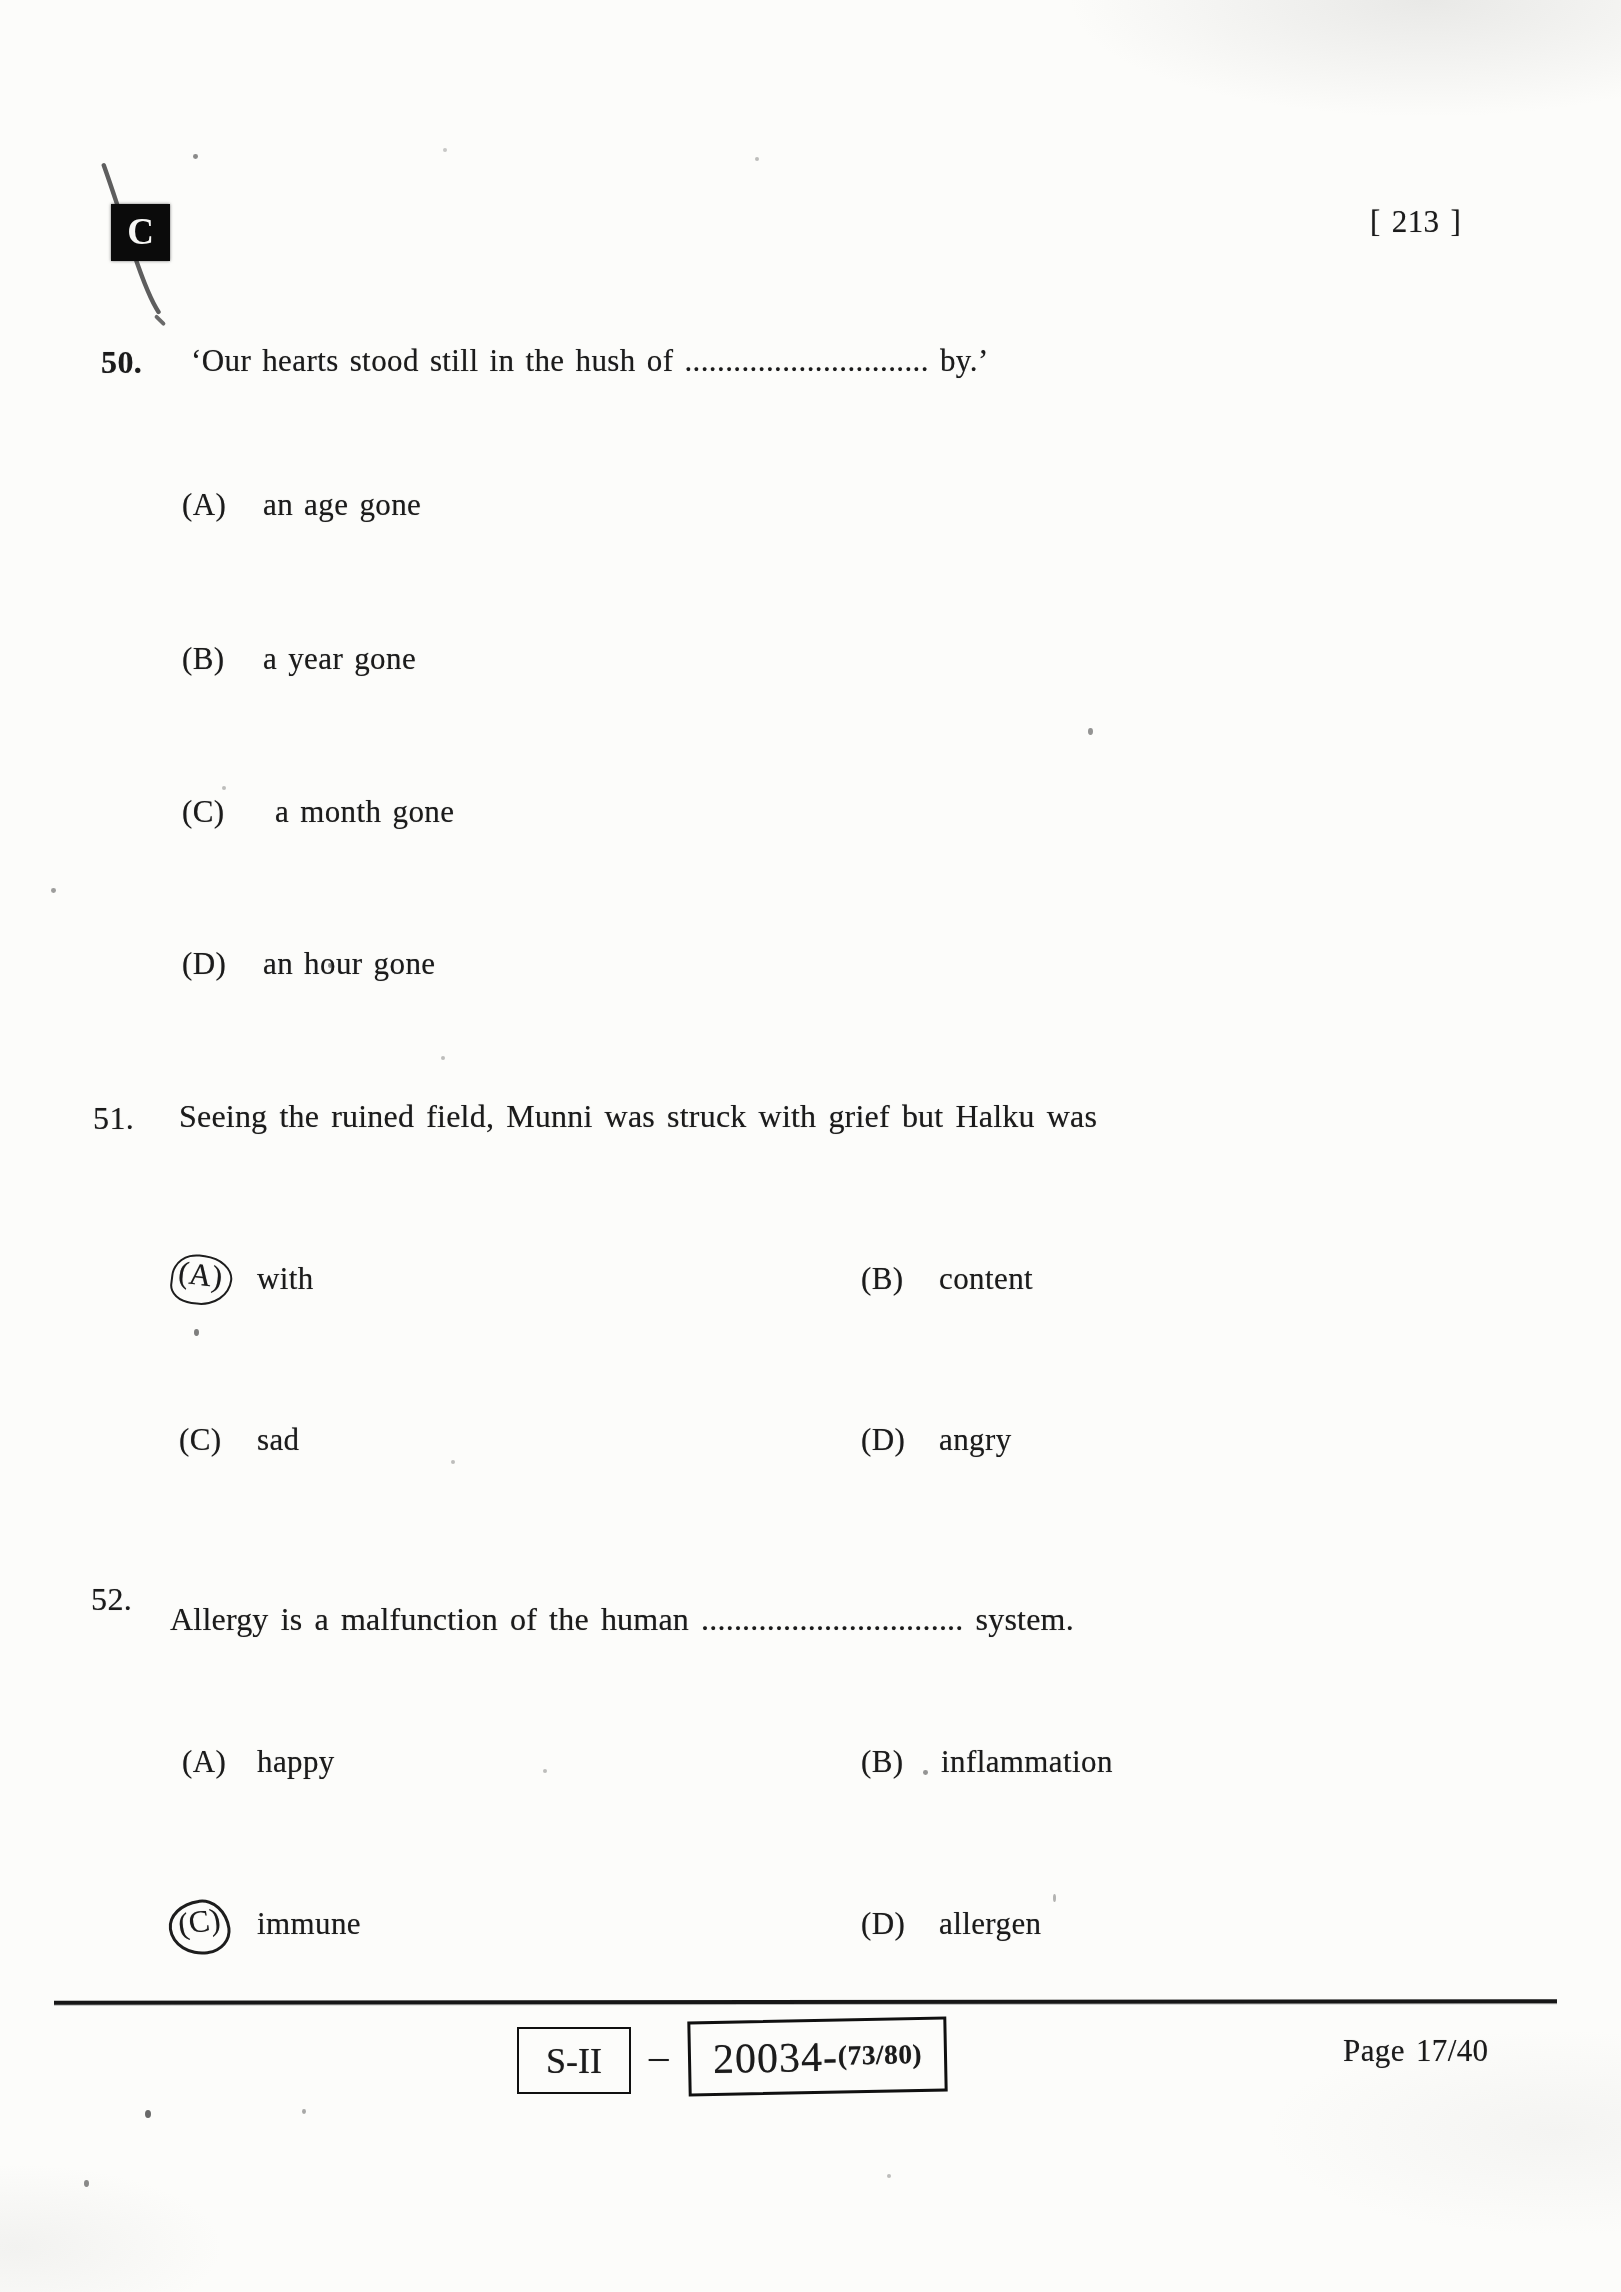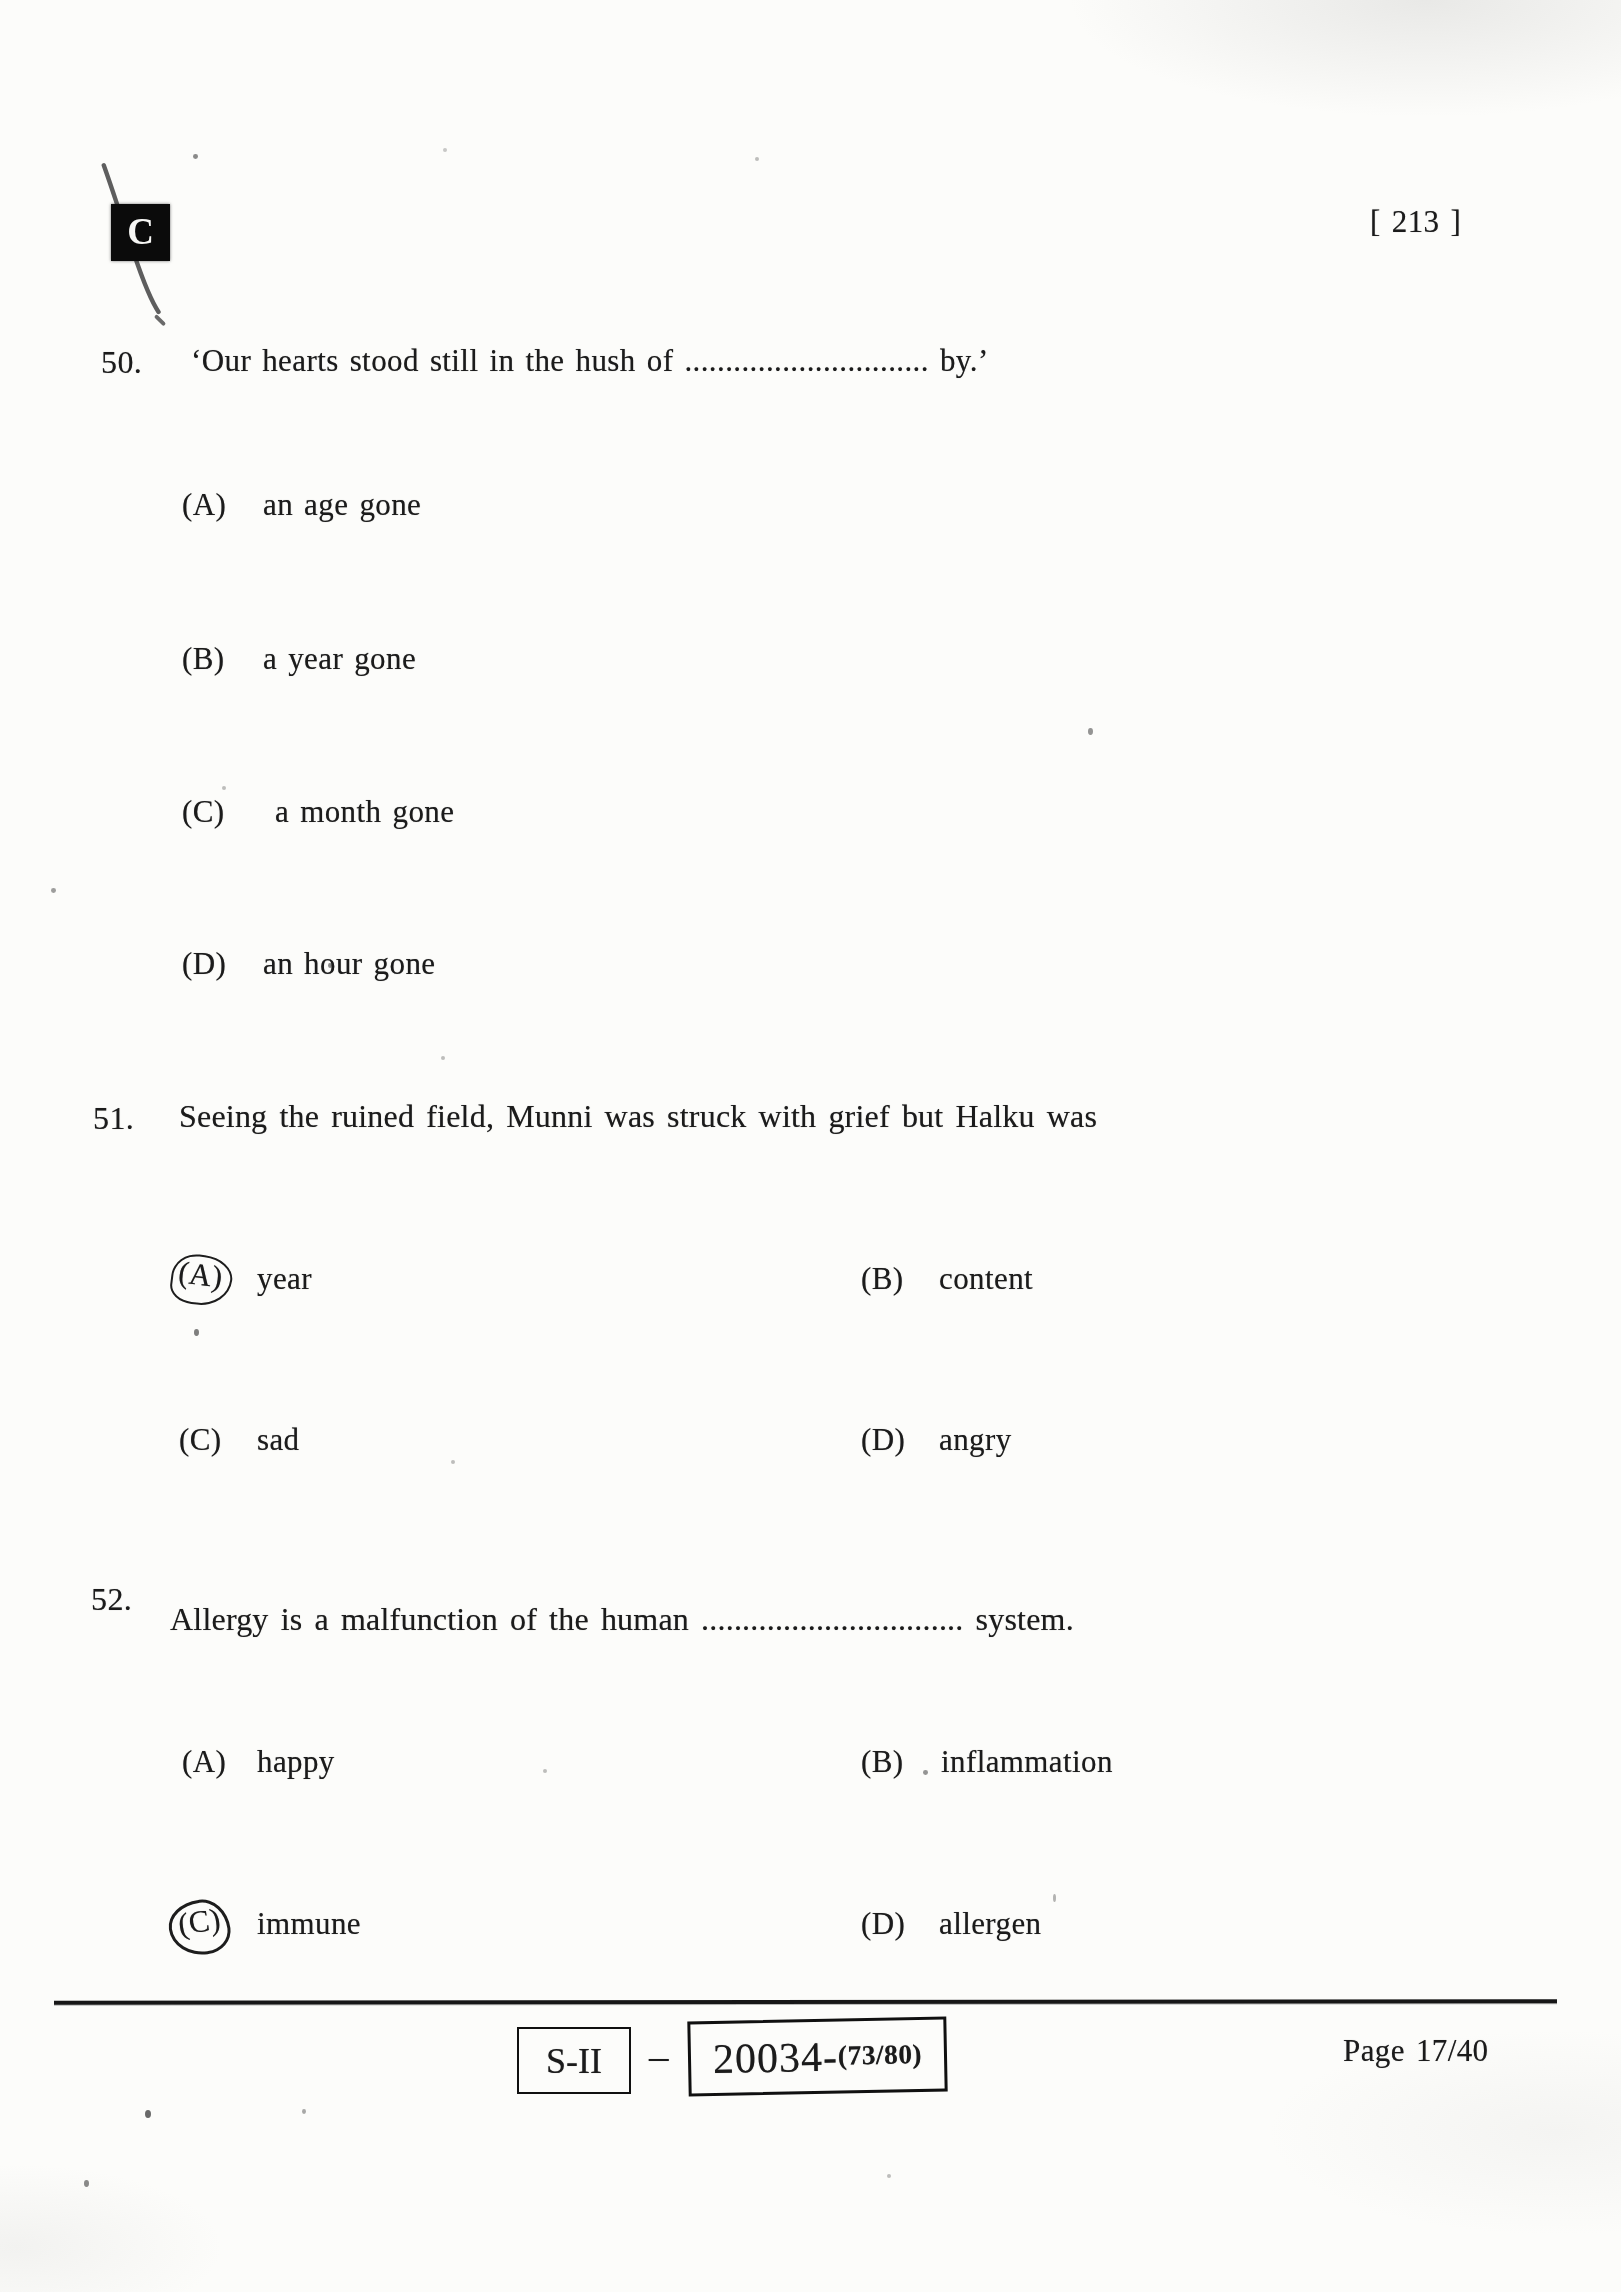--- a/index.html
+++ b/index.html
@@ -76,40 +76,40 @@
     <path d="M10 8 C 20 36, 28 62, 40 96 C 48 120, 58 146, 66 158" stroke="#5e5e5e" stroke-width="4.5" fill="none" stroke-linecap="round"></path>
     <path d="M64 163 l 7 7" stroke="#6a6a6a" stroke-width="4" fill="none" stroke-linecap="round"></path>
   </svg>
 
   <div class="corner-box" style="left:111px;top:204px;">
     <span class="corner-letter">C</span>
   </div>
 
   <div class="t" style="left:1370px;top:204px;">[ 213 ]</div>
 
-  <div class="t qnum" style="left:101px;top:344px;">50.</div>
+  <div class="t qnum" style="left:101px;top:344px;font-weight:bold;">50.</div>
   <div class="t" style="left:191px;top:343px;">‘Our hearts stood still in the hush of .............................. by.’</div>
 
   <div class="t" style="left:182px;top:487px;">(A)</div>
   <div class="t" style="left:263px;top:487px;">an age gone</div>
 
   <div class="t" style="left:182px;top:641px;">(B)</div>
   <div class="t" style="left:263px;top:641px;">a year gone</div>
 
   <div class="t" style="left:182px;top:794px;">(C)</div>
   <div class="t" style="left:275px;top:794px;">a month gone</div>
 
   <div class="t" style="left:182px;top:946px;">(D)</div>
   <div class="t" style="left:263px;top:946px;">an hour gone</div>
 
   <div class="t qnum" style="left:93px;top:1100px;">51.</div>
   <div class="t big51" style="left:179px;top:1098px;">Seeing the ruined field, Munni was struck with grief but Halku was</div>
 
   <div class="t pen-circle" style="left:171px;top:1255px;">(A)</div>
-  <div class="t" style="left:257px;top:1261px;">year</div>
+  <div class="t" style="left:257px;top:1261px;">with</div>
   <div class="t" style="left:861px;top:1261px;">(B)</div>
   <div class="t" style="left:939px;top:1261px;">content</div>
 
   <div class="t" style="left:179px;top:1422px;">(C)</div>
   <div class="t" style="left:257px;top:1422px;font-family:Liberation Serif, serif;">sad</div>
   <div class="t" style="left:861px;top:1422px;">(D)</div>
   <div class="t" style="left:939px;top:1422px;">angry</div>
 
   <div class="t qnum" style="left:91px;top:1581px;">52.</div>
   <div class="t big52" style="left:170px;top:1579px;margin-top:22px;">Allergy is a malfunction of the human ................................ system.</div>

